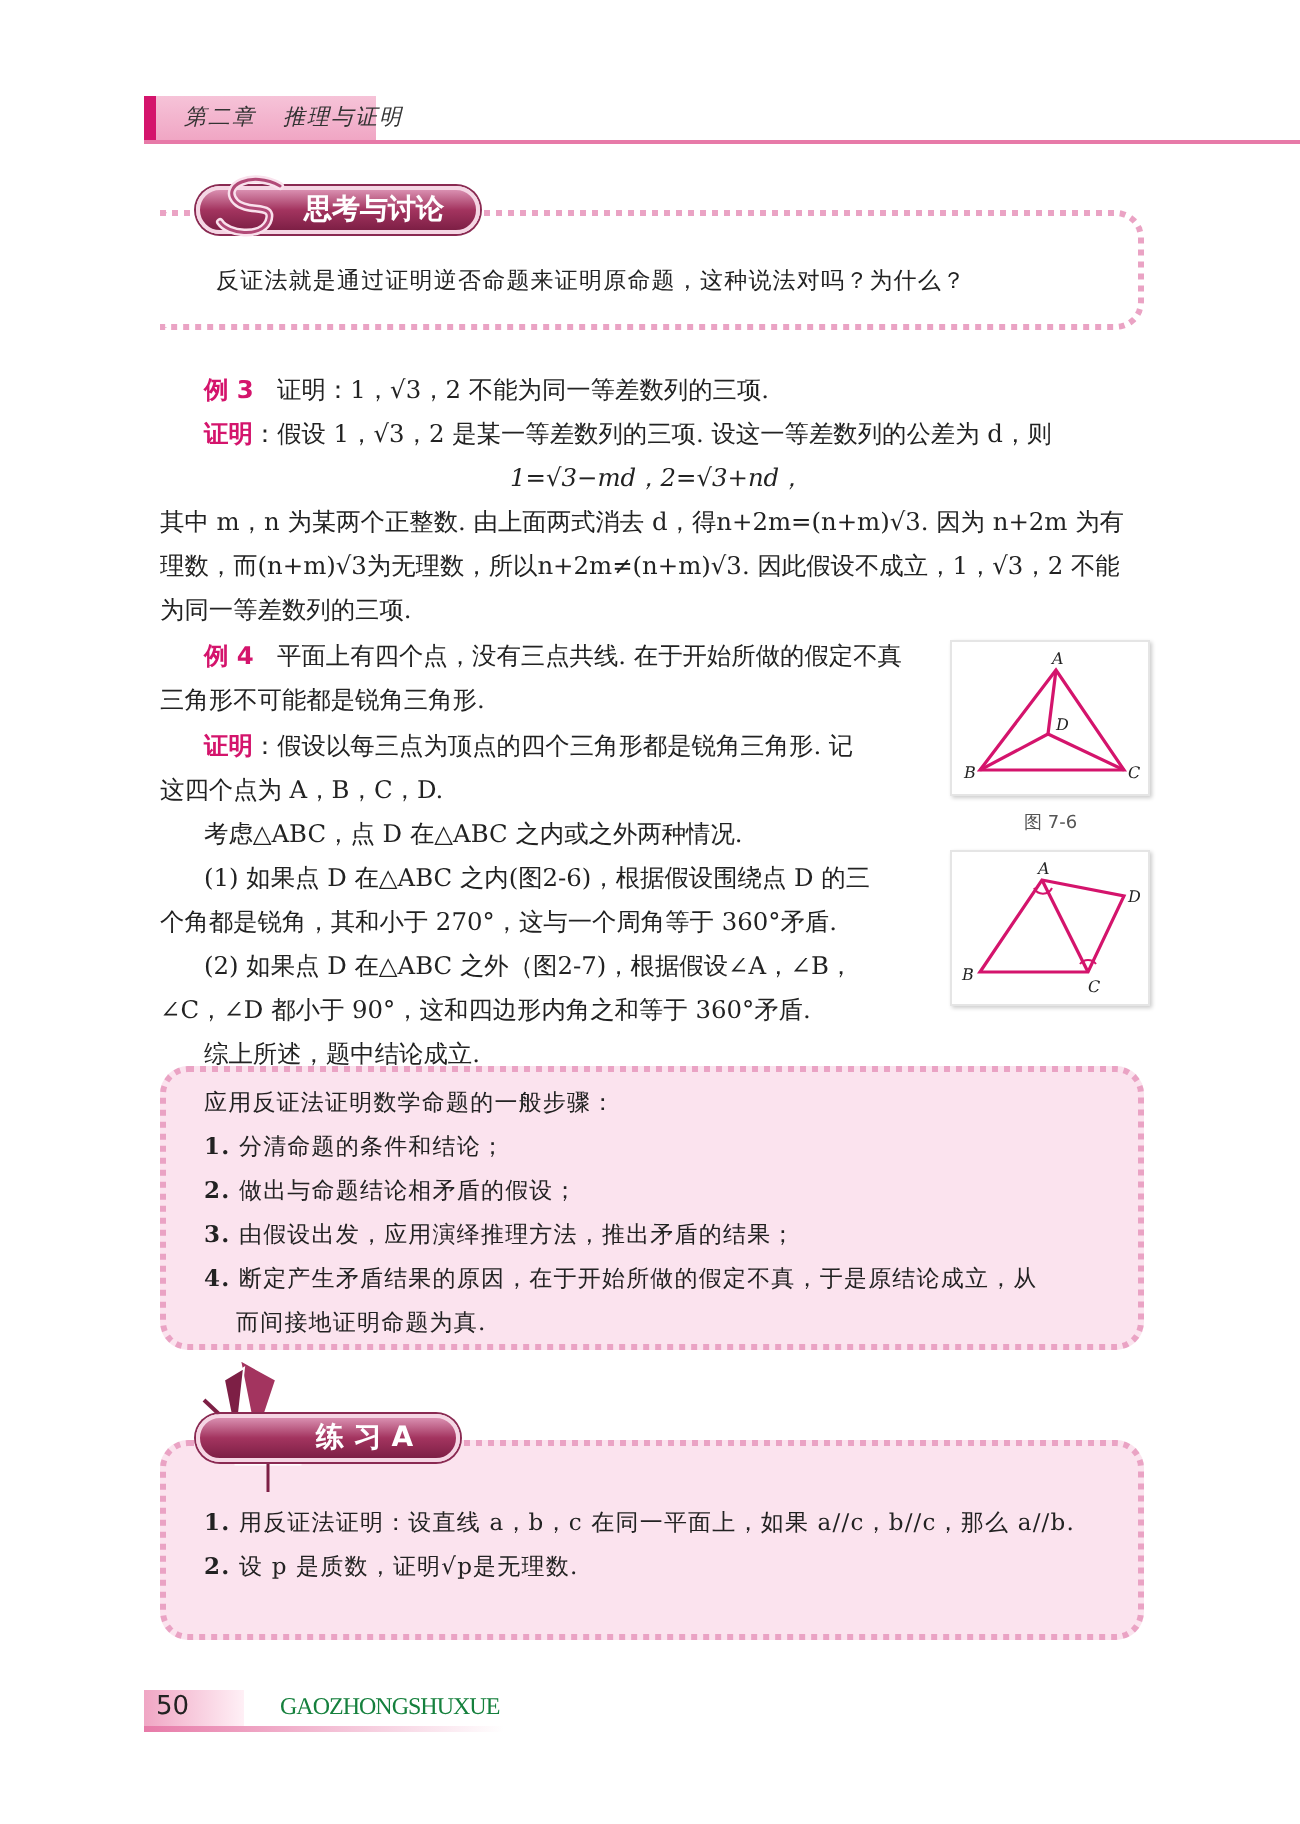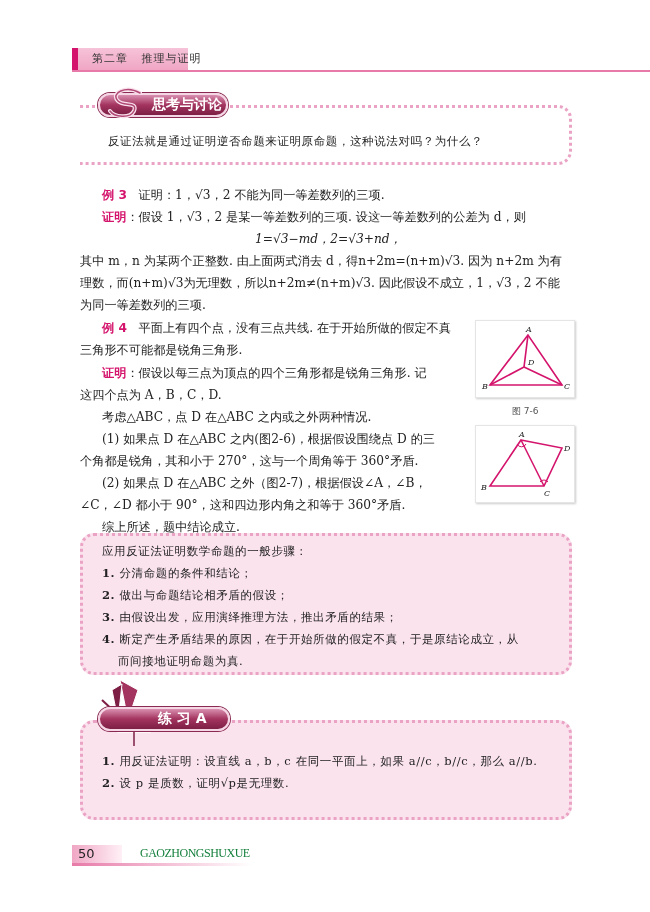--- a/index.html
+++ b/index.html
@@ -6,36 +6,36 @@
   body {
     width: 650px; height: 912px; background: #ffffff; position: relative;
     font-family: "DejaVu Serif", "Liberation Serif", serif; color: #222;
     overflow: hidden;
   }
   .abs { position: absolute; }
   
   .hdr-bar { left: 72px; top: 48px; width: 6px; height: 22px; background: #d4146c; }
   .hdr-tab { left: 78px; top: 48px; width: 110px; height: 22px;
     background: linear-gradient(to bottom, #f6c3d8, #f0a6c4); }
-  .hdr-text { left: 92px; top: 51px; font-size: 11px; color: #333;
+  .hdr-text { left: 92px; top: 51px; font-size: 11px; font-style: italic; color: #333;
     font-family: "DejaVu Sans", sans-serif; letter-spacing: 1px; }
   .hdr-line { left: 72px; top: 70px; width: 578px; height: 2px; background: #e77aa8; }
 
   
   .dotbox { border: 3px dotted #eaa3c4; border-radius: 14px; }
   .box-steps { left: 80px; top: 533px; width: 492px; height: 142px; background: #fbe3ee; }
   .box-ex { left: 80px; top: 720px; width: 492px; height: 100px; background: #fbe3ee; }
 
   
   .pill { height: 24px; border-radius: 12px;
     background: linear-gradient(to bottom, #d98fb0 0%, #a3345f 50%, #7d1f45 100%);
     border: 2px solid #f5d6e4; box-shadow: 0 0 0 1px #8a2a52; color: #fff;
     font-family: "DejaVu Sans", sans-serif; font-weight: bold; font-size: 14px;
     display: flex; align-items: center; }
-  .pill1 { left: 98px; top: 93px; width: 130px; padding-left: 52px; }
+  .pill1 { left: 98px; top: 93px; width: 142px; padding-left: 52px; }
   .pill2 { left: 98px; top: 707px; width: 132px; padding-left: 58px; }
   .pill-icon-s { left: 104px; top: 87px; width: 46px; height: 34px; }
   .pill-icon-tools { left: 98px; top: 680px; width: 56px; height: 66px; }
 
   .txt { font-size: 12.2px; line-height: 21px; white-space: nowrap; }
   .kai { font-family: "DejaVu Serif", serif; font-size: 11.5px; letter-spacing: 0.6px; }
   .red { color: #d4146c; font-weight: bold; font-family: "DejaVu Sans", sans-serif; }
   .it { font-style: italic; }
   .bold-num { font-weight: bold; font-family: "DejaVu Serif", serif; }
 

